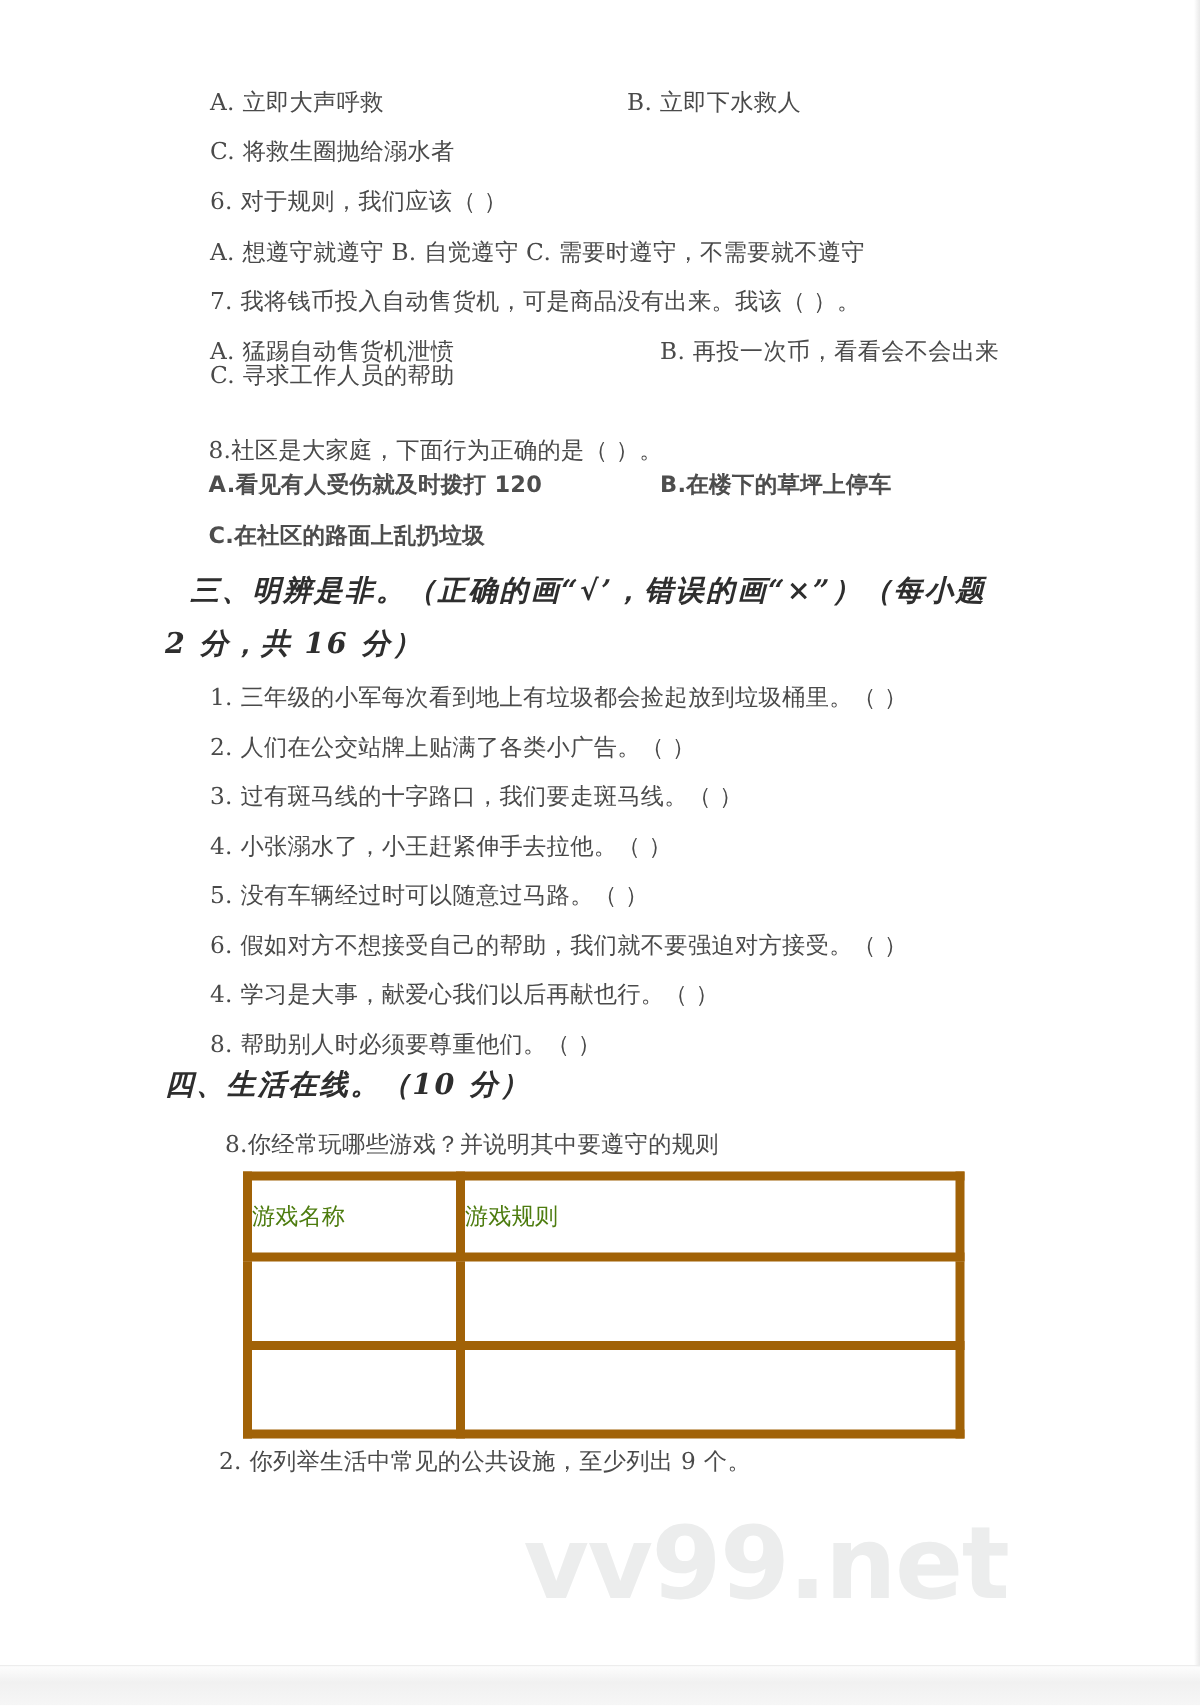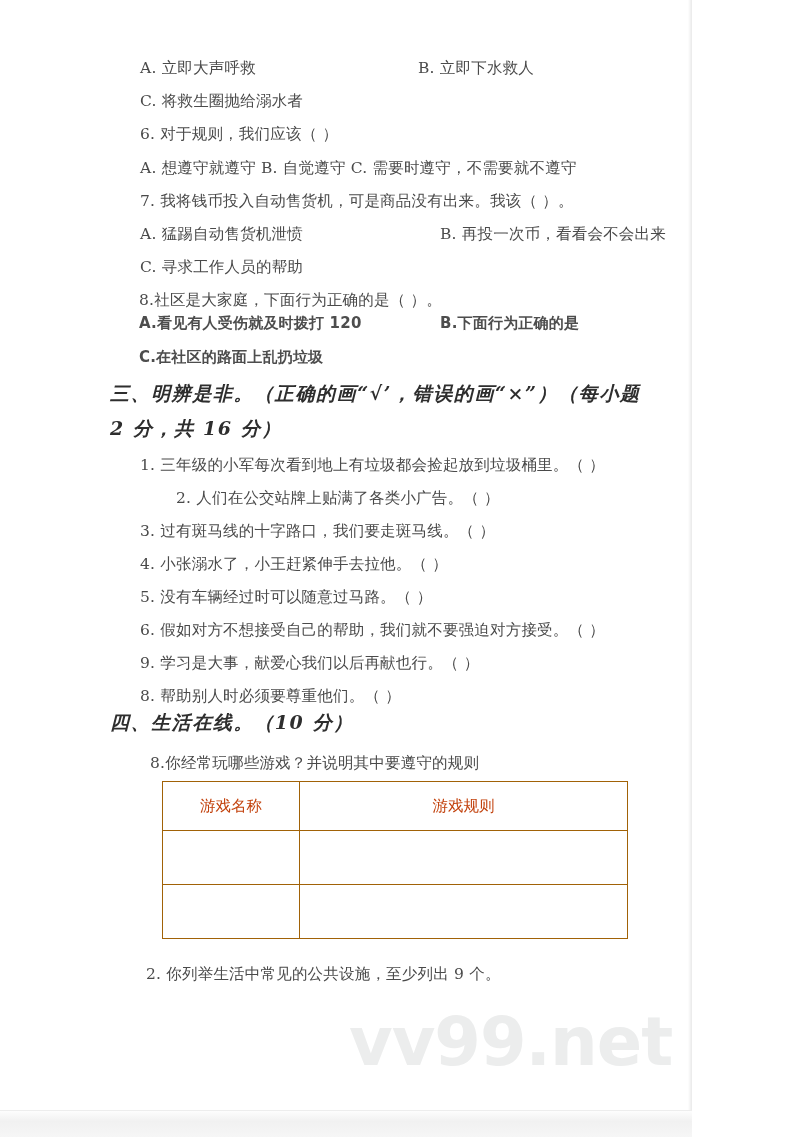--- a/index.html
+++ b/index.html
@@ -5,21 +5,21 @@
   html, body {
     margin: 0;
     padding: 0;
     background: #ffffff;
   }
   body {
     font-family: "DejaVu Serif", "Liberation Serif", serif;
   }
   #page {
     position: relative;
-    width: 692px;
+    width: 800px;
     height: 1137px;
     background: #ffffff;
     overflow: hidden;
     box-sizing: border-box;
   }
   
   #scan-edge-right {
     position: absolute;
     top: 0;
     right: 0;
@@ -79,25 +79,25 @@
   
   #game-table {
     position: absolute;
     left: 162px;
     top: 781px;
     width: 463px;
     border-collapse: collapse;
     table-layout: fixed;
   }
   #game-table td {
-    border: 1px solid #a16207;
+    border: 6px solid #a16207;
     height: 48px;
-    text-align: center;
+    text-align: left;
     vertical-align: middle;
-    color: #c2410c;
+    color: #4d7c0f;
     font-size: 15.5px;
     font-family: "DejaVu Serif", "Liberation Serif", serif;
     padding: 0;
   }
   #game-table td.col-name { width: 136px; }
   #game-table td.col-rule { width: 327px; }
   #game-table tr.empty-row td { height: 53px; }
 
   
   #watermark {
@@ -130,37 +130,37 @@
     <div class="line" style="left:140px; top:58px;">A. 立即大声呼救</div>
     <div class="line" style="left:405px; top:58px;margin-left:13px;">B. 立即下水救人</div>
     <div class="line" style="left:140px; top:91px;">C. 将救生圈抛给溺水者</div>
 
     <div class="line" style="left:140px; top:124px;">6. 对于规则，我们应该（    ）</div>
     <div class="line" style="left:140px; top:158px;">A. 想遵守就遵守     B. 自觉遵守 C. 需要时遵守，不需要就不遵守</div>
 
     <div class="line" style="left:140px; top:191px;">7. 我将钱币投入自动售货机，可是商品没有出来。我该（    ）。</div>
     <div class="line" style="left:140px; top:224px;">A. 猛踢自动售货机泄愤</div>
     <div class="line" style="left:440px; top:224px;text-align:center;">B. 再投一次币，看看会不会出来</div>
-    <div class="line" style="left:140px; top:257px;">C. 寻求工作人员的帮助</div>
+    <div class="line" style="left:140px; top:240px;">C. 寻求工作人员的帮助</div>
 
     <div class="line" style="left:139px; top:290px;">8.社区是大家庭，下面行为正确的是（      ）。</div>
     <div class="line hei" style="left:139px; top:314px;">A.看见有人受伤就及时拨打 120</div>
-    <div class="line hei" style="left:440px; top:314px;">B.下面行为正确的是</div>
+    <div class="line hei" style="left:440px; top:314px;">B.在楼下的草坪上停车</div>
     <div class="line hei" style="left:139px; top:348px;">C.在社区的路面上乱扔垃圾</div>
 
-    <div class="heading" style="left:110px; top:381px;">三、明辨是非。（正确的画“√’，错误的画“×”）（每小题</div>
+    <div class="heading" style="left:127px; top:381px;">三、明辨是非。（正确的画“√’，错误的画“×”）（每小题</div>
     <div class="heading" style="left:110px; top:416px;">2 分，共 16 分）</div>
 
     <div class="line" style="left:140px; top:455px;">1. 三年级的小军每次看到地上有垃圾都会捡起放到垃圾桶里。（      ）</div>
-    <div class="line" style="left:140px; top:488px;margin-left:36px;">2. 人们在公交站牌上贴满了各类小广告。（      ）</div>
+    <div class="line" style="left:140px; top:488px;">2. 人们在公交站牌上贴满了各类小广告。（      ）</div>
     <div class="line" style="left:140px; top:521px;">3. 过有斑马线的十字路口，我们要走斑马线。（      ）</div>
     <div class="line" style="left:140px; top:554px;">4. 小张溺水了，小王赶紧伸手去拉他。（    ）</div>
     <div class="line" style="left:140px; top:587px;">5. 没有车辆经过时可以随意过马路。（      ）</div>
     <div class="line" style="left:140px; top:620px;">6. 假如对方不想接受自己的帮助，我们就不要强迫对方接受。（        ）</div>
-    <div class="line" style="left:140px; top:653px;">9. 学习是大事，献爱心我们以后再献也行。（        ）</div>
+    <div class="line" style="left:140px; top:653px;">4. 学习是大事，献爱心我们以后再献也行。（        ）</div>
     <div class="line" style="left:140px; top:686px;">8. 帮助别人时必须要尊重他们。（        ）</div>
 
     <div class="heading" style="left:110px; top:710px;">四、生活在线。（10 分）</div>
 
     <div class="line" style="left:150px; top:753px;">8.你经常玩哪些游戏？并说明其中要遵守的规则</div>
 
     <table id="game-table">
       <tbody>
           <tr>
         <td class="col-name">游戏名称</td>

